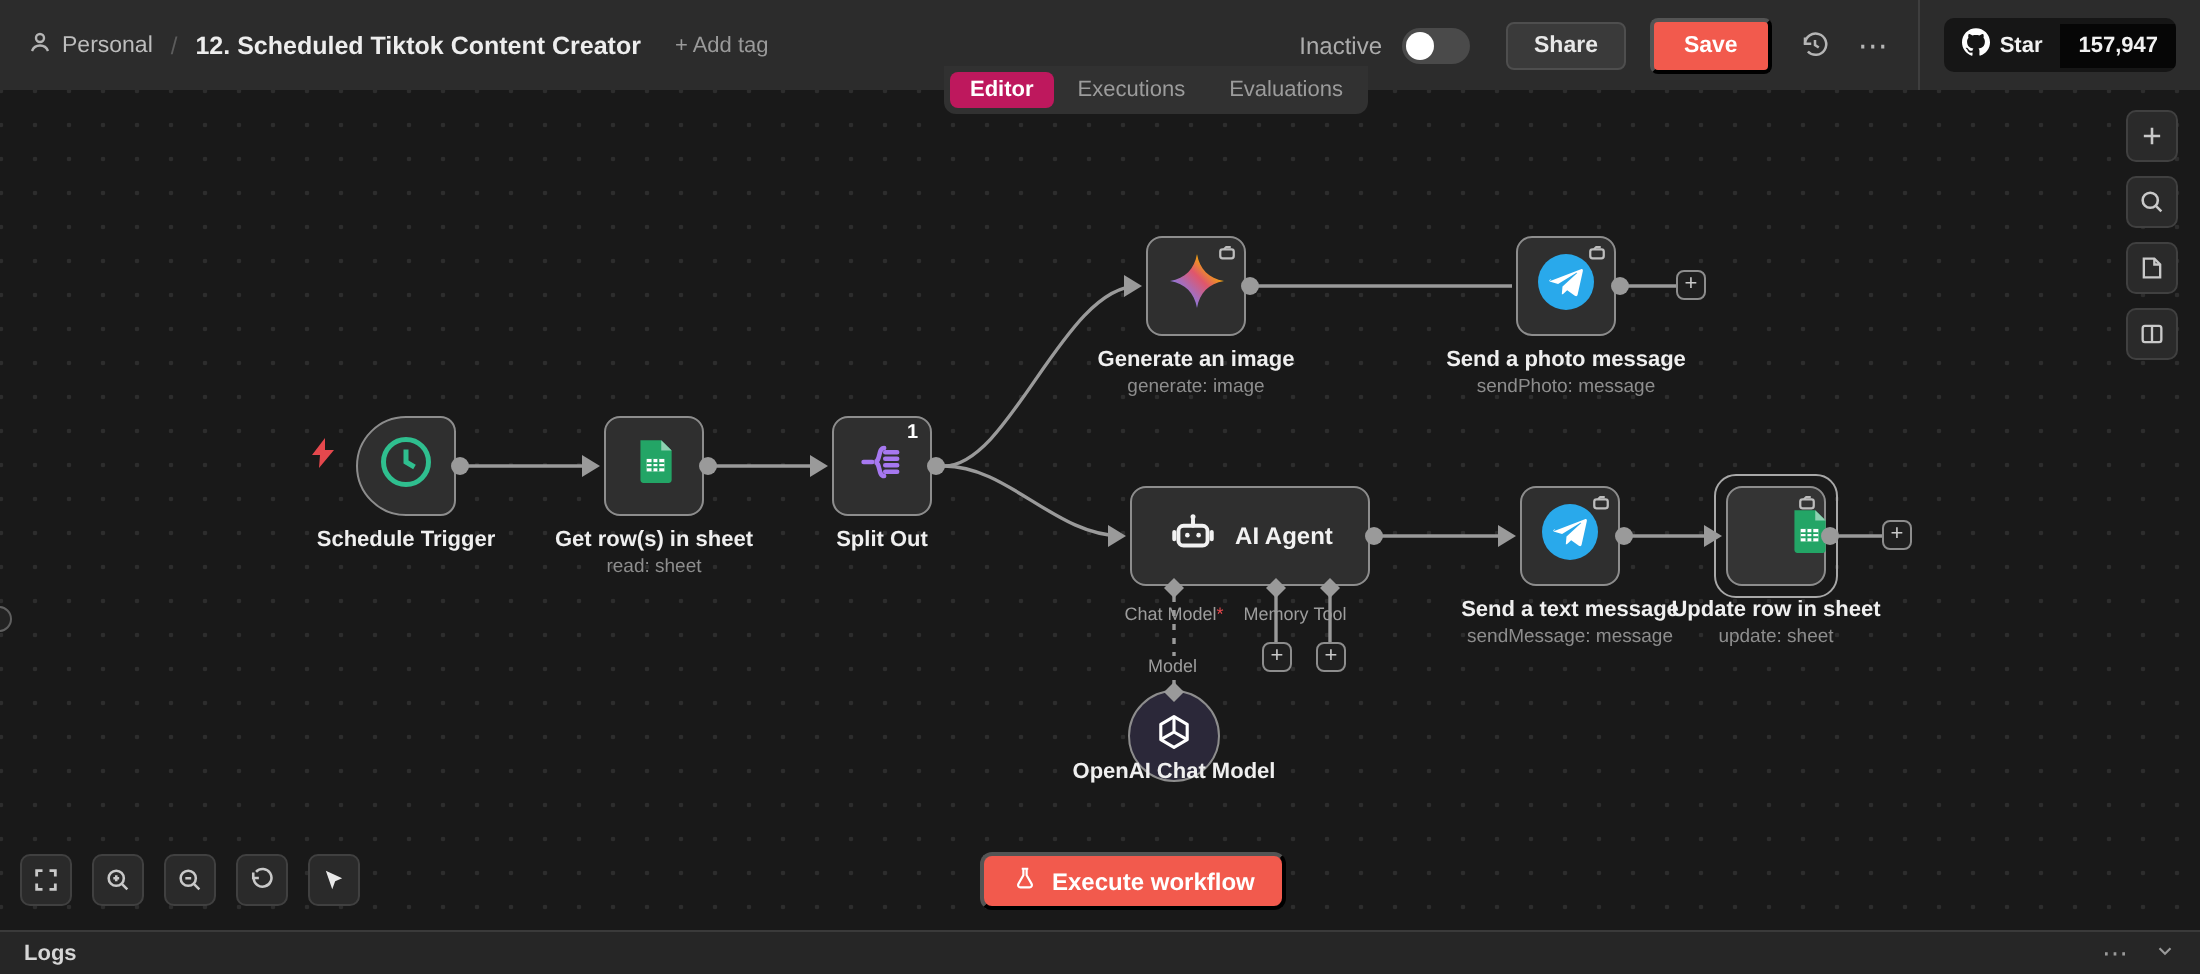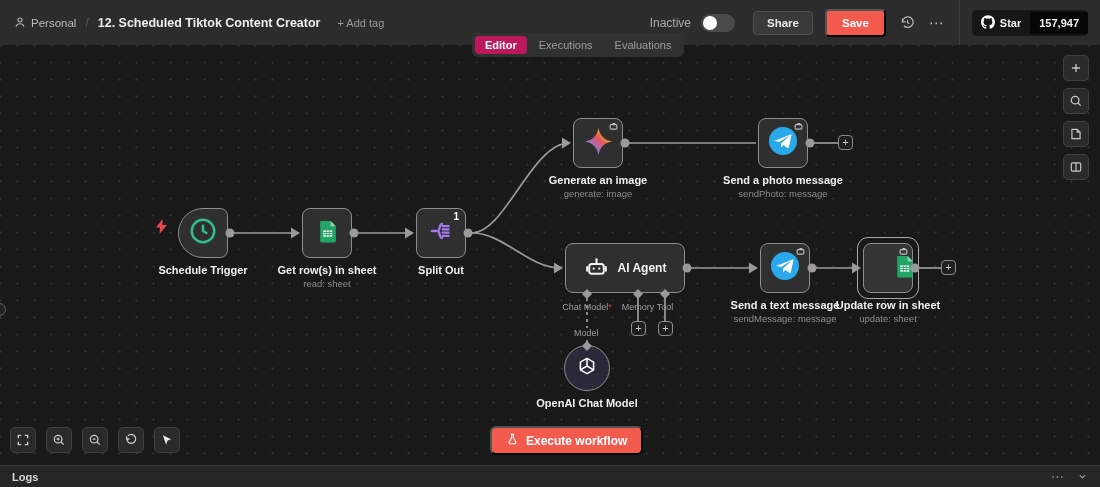--- a/index.html
+++ b/index.html
@@ -328,21 +328,21 @@
   </div>
   <div class="plusbox" style="left:941px; top:215px;">+</div>
 
   <div class="node circle" style="left:564px; top:300px;">
     <span>
       <svg width="22" height="22" viewBox="0 0 24 24" fill="none" stroke="#fff" stroke-width="1.7" stroke-linejoin="round">
         <path d="M12 3.6 L19.2 7.8 V16.2 L12 20.4 L4.8 16.2 V7.8 Z"></path>
         <path d="M12 3.6 V12 M19.2 16.2 L12 12 M4.8 16.2 L12 12"></path>
       </svg>
     </span>
-    <div class="nlabel" style="top:51px; width:150px;text-align:center;">OpenAI Chat Model</div>
+    <div class="nlabel" style="top:34px; width:150px;text-align:center;">OpenAI Chat Model</div>
   </div>
 
   <div class="ctrl bl" style="left:10px;">
     <svg width="14" height="14" viewBox="0 0 24 24" fill="none" stroke="#c9c9c9" stroke-width="2.4">
         <path d="M4 9V4h5 M15 4h5v5 M20 15v5h-5 M9 20H4v-5"></path>
       </svg>
   </div>
   <div class="ctrl bl" style="left:46px;">
     <svg width="14" height="14" viewBox="0 0 24 24" fill="none" stroke="#c9c9c9" stroke-width="2.2">
         <circle cx="10.5" cy="10.5" r="6.5"></circle>

